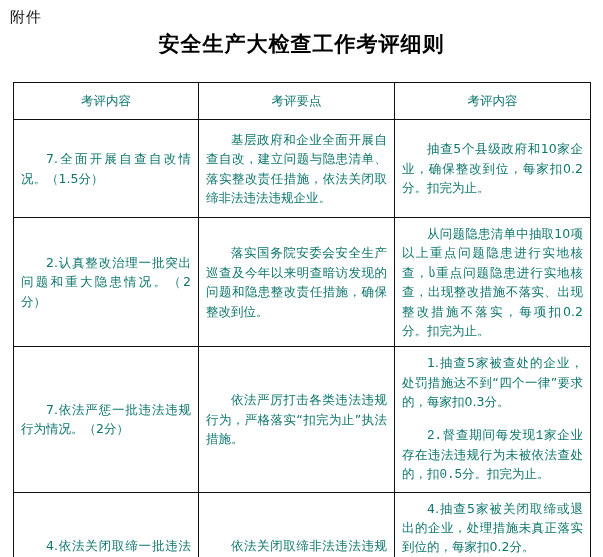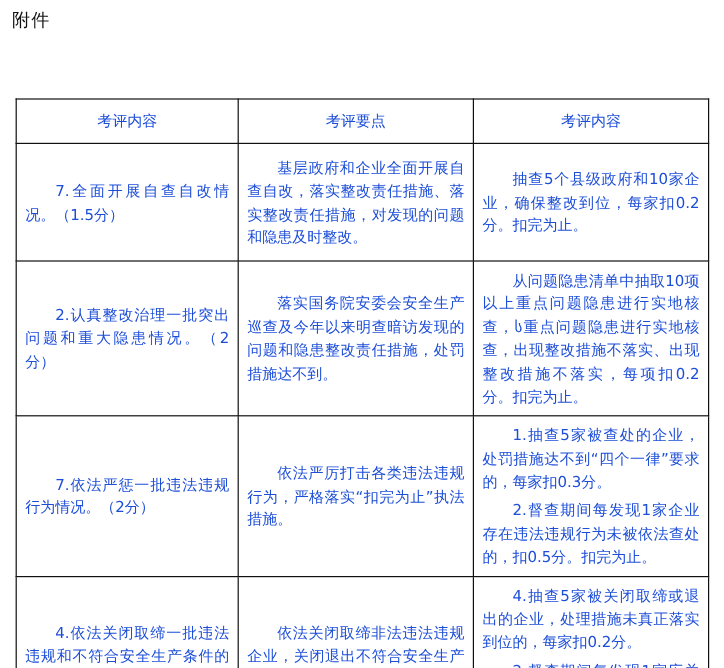--- a/index.html
+++ b/index.html
@@ -49,21 +49,21 @@
     border-collapse: collapse;
     table-layout: fixed;
   }
   table.eval-table th,
   table.eval-table td {
     border: 1px solid #111111;
     vertical-align: middle;
     padding: 6px 7px;
     font-size: 12.5px;
     line-height: 1.55;
-    color: #1d4ed8;
+    color: #0f766e;
   }
   table.eval-table thead th {
     text-align: center;
     font-weight: normal;
     height: 28px;
     padding: 4px 6px;
     font-size: 12.5px;
   }
   col.c1 { width: 185px; }
   col.c2 { width: 196px; }
@@ -76,63 +76,65 @@
   td.cell-points,
   td.cell-rules {
     text-align: justify;
     text-justify: inter-ideograph;
   }
   .indent {
     text-indent: 2em;
     margin: 0;
   }
   .indent + .indent {
-    margin-top: 4px;
+    margin-top: 16px;
+    font-family: Liberation Mono, monospace;
   }
   tbody tr { height: 98px; }
 </style>
 </head>
 <body>
 
 <div class="page">
 
   <div class="attachment-label">附件</div>
 
+  <div class="doc-title">安全生产大检查工作考评细则</div>
 
   <table class="eval-table">
     <colgroup>
       <col class="c1">
       <col class="c2">
       <col class="c3">
     </colgroup>
     <thead>
       <tr>
         <th>考评内容</th>
         <th>考评要点</th>
         <th>考评内容</th>
       </tr>
     </thead>
     <tbody>
       <tr>
         <td class="cell-content">
           <p class="indent">7.全面开展自查自改情况。（1.5分）</p>
         </td>
         <td class="cell-points">
-          <p class="indent">基层政府和企业全面开展自查自改，落实整改责任措施、落实整改责任措施，对发现的问题和隐患及时整改。</p>
+          <p class="indent">基层政府和企业全面开展自查自改，建立问题与隐患清单、落实整改责任措施，依法关闭取缔非法违法违规企业。</p>
         </td>
         <td class="cell-rules">
           <p class="indent">抽查5个县级政府和10家企业，确保整改到位，每家扣0.2分。扣完为止。</p>
         </td>
       </tr>
       <tr>
         <td class="cell-content">
           <p class="indent">2.认真整改治理一批突出问题和重大隐患情况。（2分）</p>
         </td>
         <td class="cell-points">
-          <p class="indent">落实国务院安委会安全生产巡查及今年以来明查暗访发现的问题和隐患整改责任措施，处罚措施达不到。</p>
+          <p class="indent">落实国务院安委会安全生产巡查及今年以来明查暗访发现的问题和隐患整改责任措施，确保整改到位。</p>
         </td>
         <td class="cell-rules">
           <p class="indent">从问题隐患清单中抽取10项以上重点问题隐患进行实地核查，ს重点问题隐患进行实地核查，出现整改措施不落实、出现整改措施不落实，每项扣0.2分。扣完为止。</p>
         </td>
       </tr>
       <tr>
         <td class="cell-content">
           <p class="indent">7.依法严惩一批违法违规行为情况。（2分）</p>
         </td>
         <td class="cell-points">

